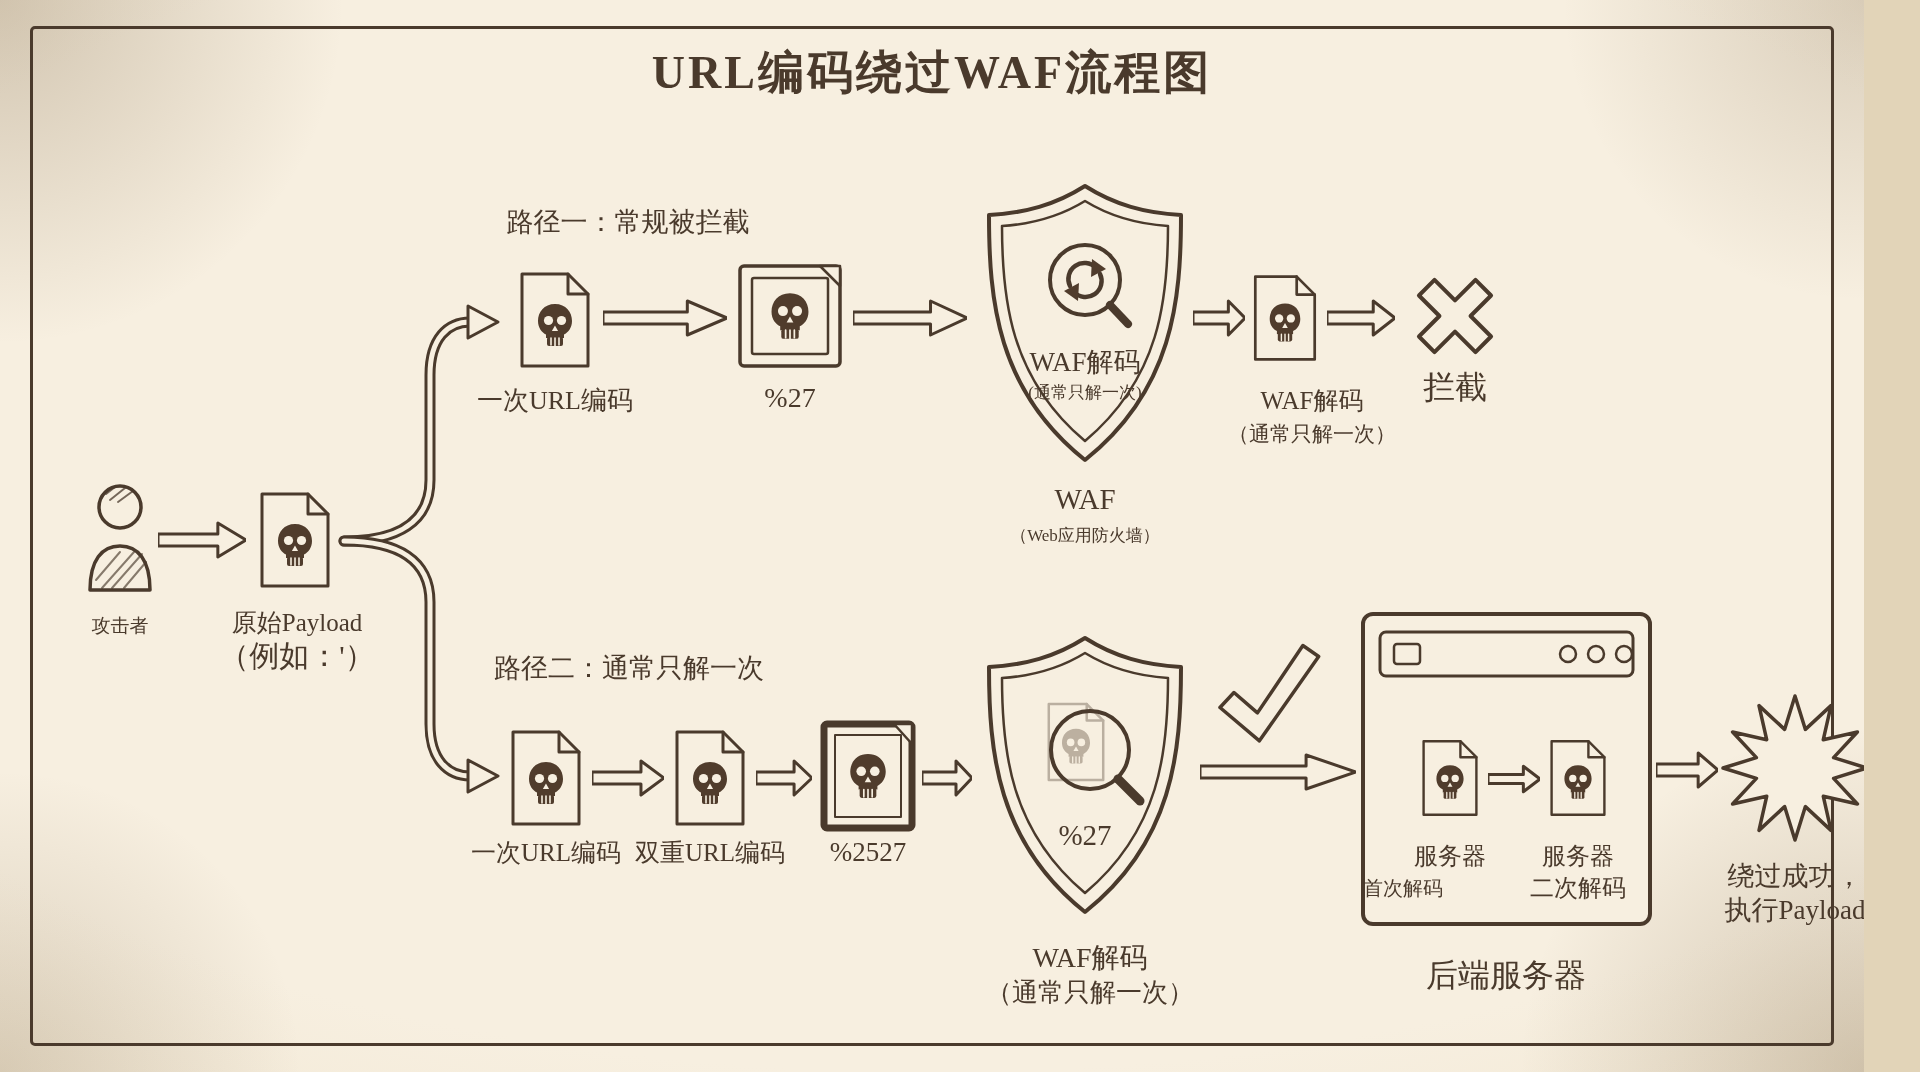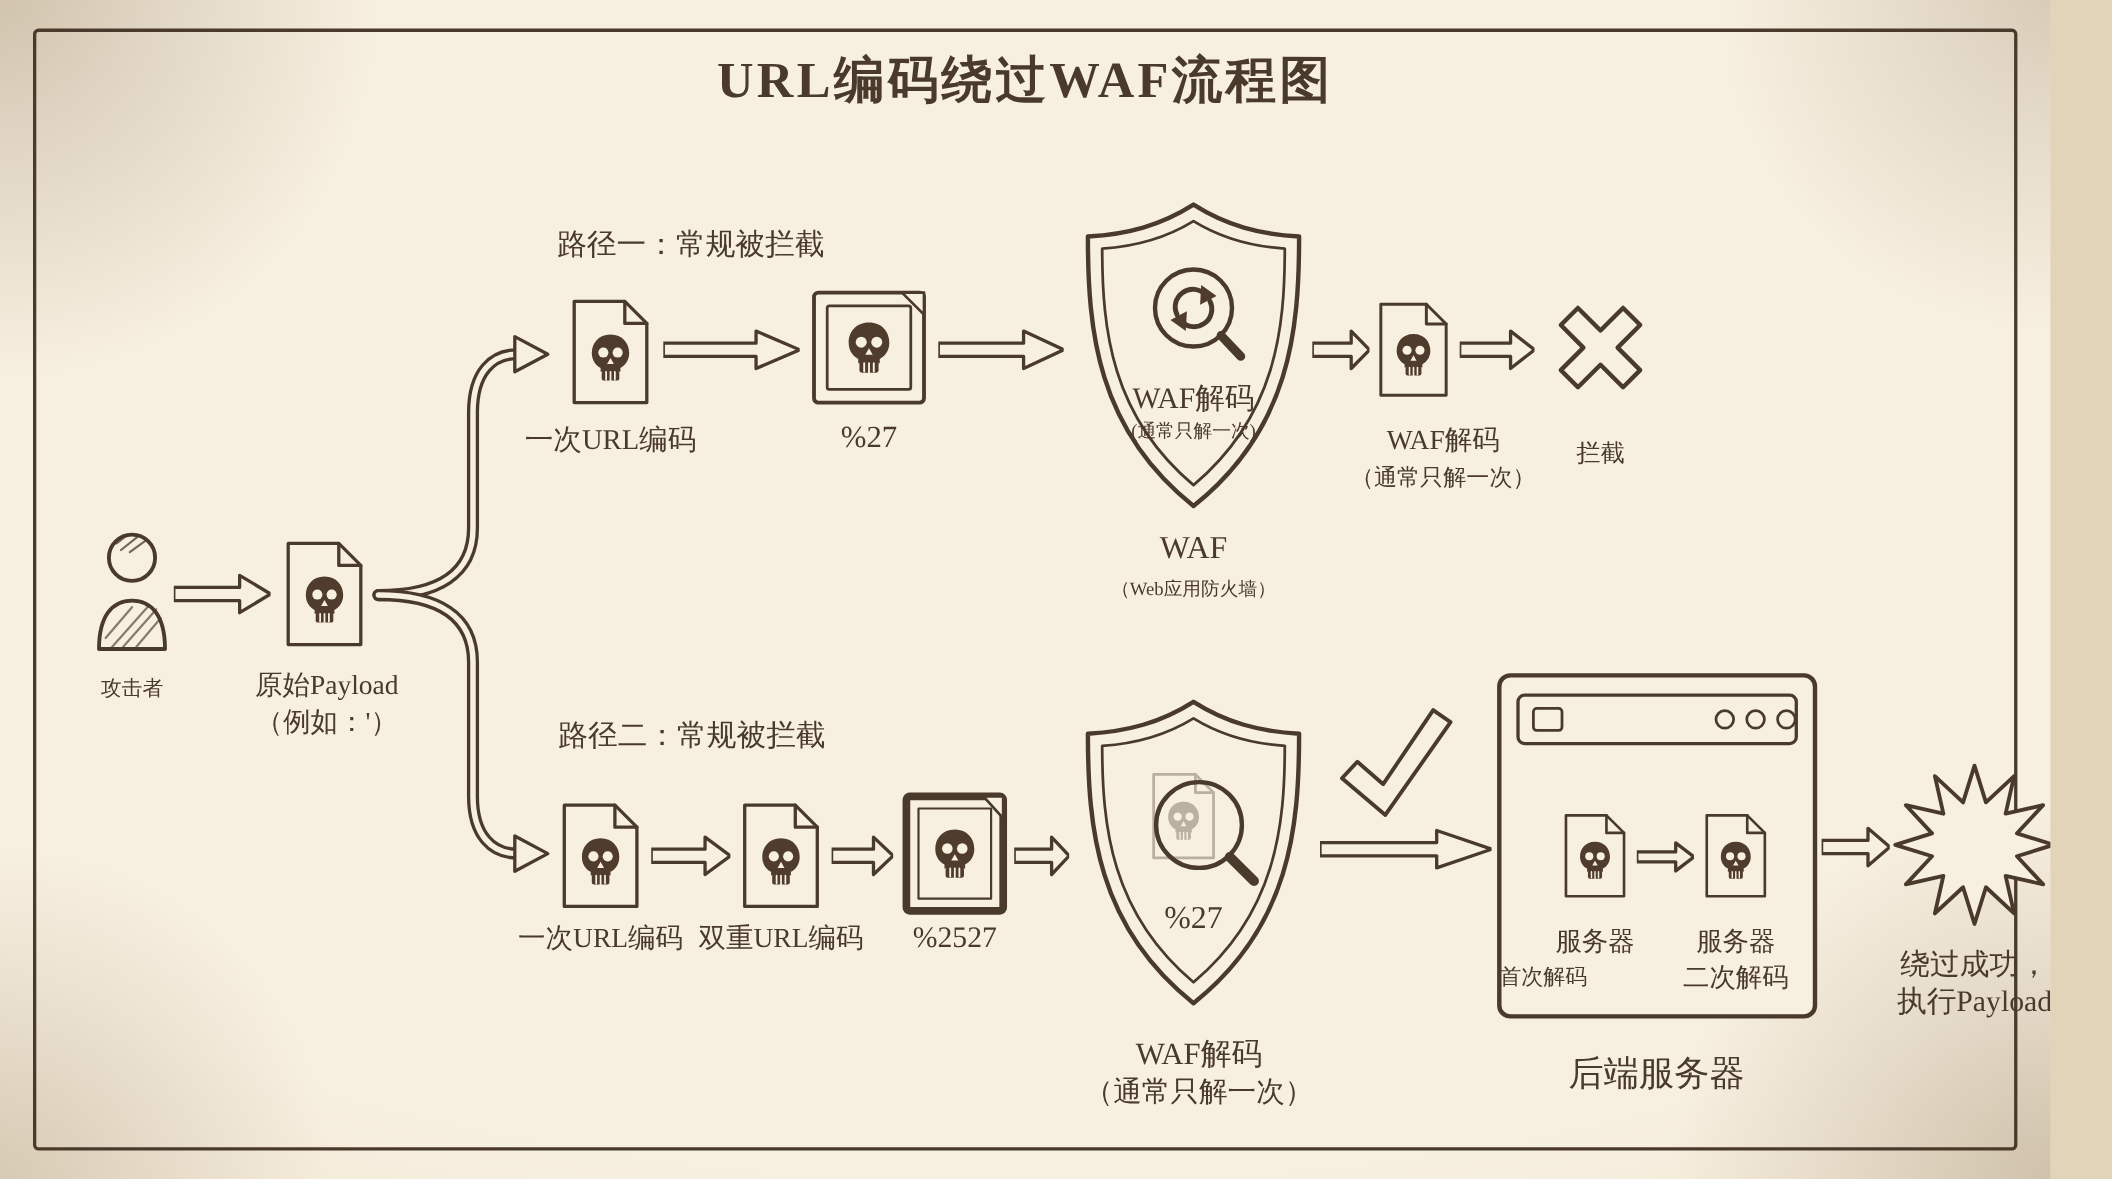--- a/index.html
+++ b/index.html
@@ -153,34 +153,34 @@
       <use href="#doc" x="1546" y="737" width="64" height="82"></use>
     </g>
 
     <g transform="translate(1795,768)">
       <polygon class="shape" stroke-width="3.5" points="72,0 38.6,10.4 62.4,36 28.3,28.3 36,62.4 10.4,38.6 0,72 -10.4,38.6 -36,62.4 -28.3,28.3 -62.4,36 -38.6,10.4 -72,0 -38.6,-10.4 -62.4,-36 -28.3,-28.3 -36,-62.4 -10.4,-38.6 0,-72 10.4,-38.6 36,-62.4 28.3,-28.3 62.4,-36 38.6,-10.4"></polygon>
     </g>
   </svg>
 
   <div class="lbl" style="left:120px;top:626px;font-size:19px">攻击者</div>
   <div class="lbl" style="left:297px;top:622px;font-size:25px">原始Payload</div>
-  <div class="lbl" style="left:297px;top:656px;font-size:25px">（例如：'）</div>
+  <div class="lbl" style="left:297px;top:656px;font-size:30px">（例如：'）</div>
 
   <div class="lbl" style="left:628px;top:222px;font-size:27px">路径一：常规被拦截</div>
   <div class="lbl" style="left:555px;top:400px;font-size:26px">一次URL编码</div>
   <div class="lbl" style="left:790px;top:398px;font-size:28px">%27</div>
   <div class="lbl" style="left:1085px;top:362px;font-size:27px">WAF解码</div>
   <div class="lbl" style="left:1085px;top:392px;font-size:17px">(通常只解一次)</div>
   <div class="lbl" style="left:1085px;top:499px;font-size:29px">WAF</div>
   <div class="lbl" style="left:1085px;top:535px;font-size:17px">（Web应用防火墙）</div>
   <div class="lbl" style="left:1312px;top:400px;font-size:25px">WAF解码</div>
   <div class="lbl" style="left:1312px;top:434px;font-size:21px">（通常只解一次）</div>
-  <div class="lbl" style="left:1455px;top:412px;font-size:22px">拦截</div>
+  <div class="lbl" style="left:1455px;top:388px;font-size:32px">拦截</div>
 
-  <div class="lbl" style="left:629px;top:668px;font-size:27px">路径二：常规被拦截</div>
+  <div class="lbl" style="left:629px;top:668px;font-size:27px">路径二：通常只解一次</div>
   <div class="lbl" style="left:546px;top:852px;font-size:25px">一次URL编码</div>
   <div class="lbl" style="left:710px;top:852px;font-size:25px">双重URL编码</div>
   <div class="lbl" style="left:868px;top:852px;font-size:27px">%2527</div>
   <div class="lbl" style="left:1085px;top:835px;font-size:29px">%27</div>
   <div class="lbl" style="left:1090px;top:958px;font-size:28px">WAF解码</div>
   <div class="lbl" style="left:1090px;top:992px;font-size:26px">（通常只解一次）</div>
 
   <div class="lbl" style="left:1450px;top:856px;font-size:24px">服务器</div>
   <div class="lbl" style="left:1403px;top:888px;font-size:20px">首次解码</div>
   <div class="lbl" style="left:1578px;top:856px;font-size:24px">服务器</div>

